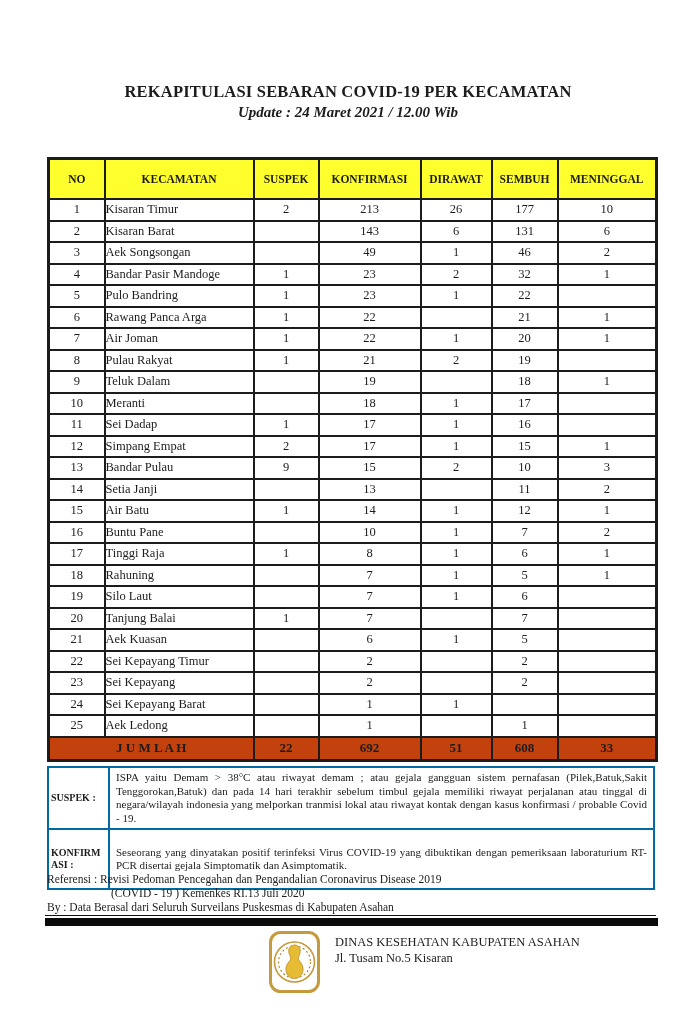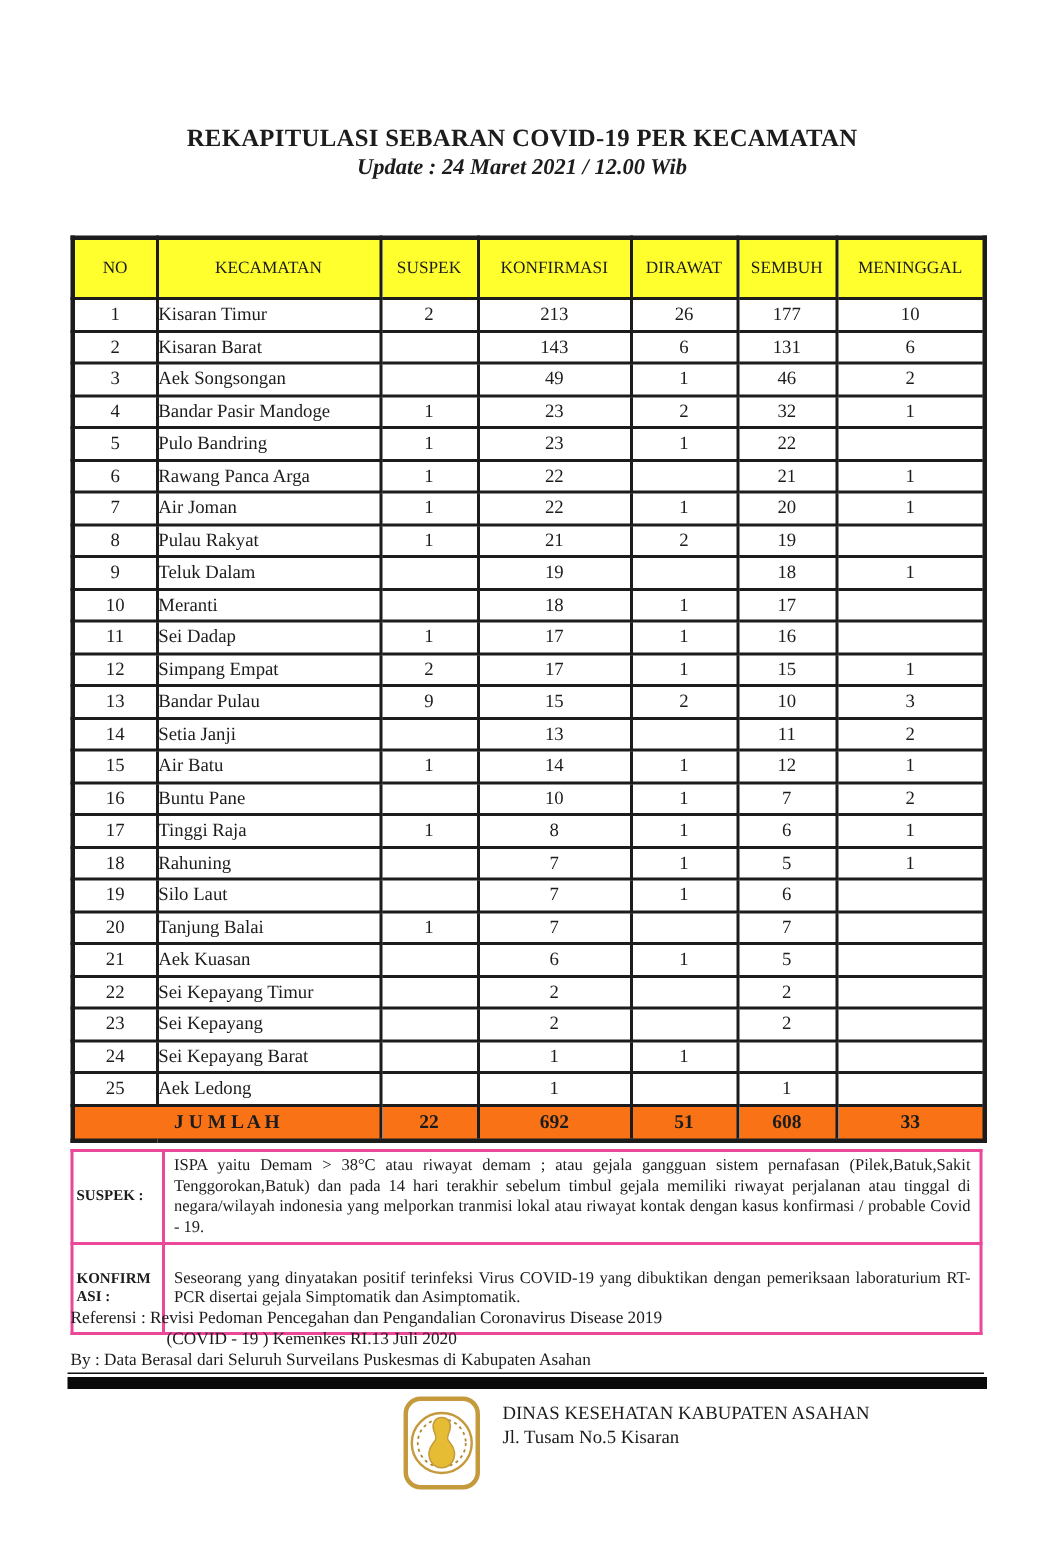--- a/index.html
+++ b/index.html
@@ -14,38 +14,38 @@
   
   table.main-table{
     position:absolute;top:157px;left:47px;width:608px;
     border-collapse:collapse;table-layout:fixed;
     border:3px solid #1c1c1c;
   }
   table.main-table th, table.main-table td{
     border:2px solid #1c1c1c;padding:0;overflow:hidden;white-space:nowrap;
   }
   table.main-table thead th{
-    background:#ffff2e;height:38px;font-size:11.5px;font-weight:normal;
+    background:#ffff2e;height:38px;font-size:11.5px;font-weight:bold;
     vertical-align:middle;
   }
   table.main-table tbody tr{height:21.5px;}
   table.main-table tbody td{font-size:12.5px;vertical-align:middle;}
   td.c-num{text-align:center;}
   td.c-kec{text-align:left;padding-left:5px;margin-left:36px;}
   tr.total-row{height:24px;}
   tr.total-row td{
-    background:#f97316;font-weight:bold;font-size:13px;text-align:center;vertical-align:middle;
+    background:#c2410c;font-weight:bold;font-size:13px;text-align:center;vertical-align:middle;
   }
   
   table.notes-table{
     position:absolute;top:766px;left:47px;width:608px;
     border-collapse:collapse;table-layout:fixed;
     border:2.5px solid #1c1c1c;
   }
-  table.notes-table td{border:2px solid #ec4899;vertical-align:middle;}
+  table.notes-table td{border:2px solid #0369a1;vertical-align:middle;}
   td.note-label{
     width:55px;font-size:10px;font-weight:bold;padding:17px 2px;
     overflow-wrap:anywhere;line-height:12px;
   }
   td.note-text{
     font-size:11px;line-height:13.5px;padding:2px 6px;text-align:justify;
   }
   tr.note-row-suspek{height:62px;}
   tr.note-row-konfirmasi{height:42px;}
   

